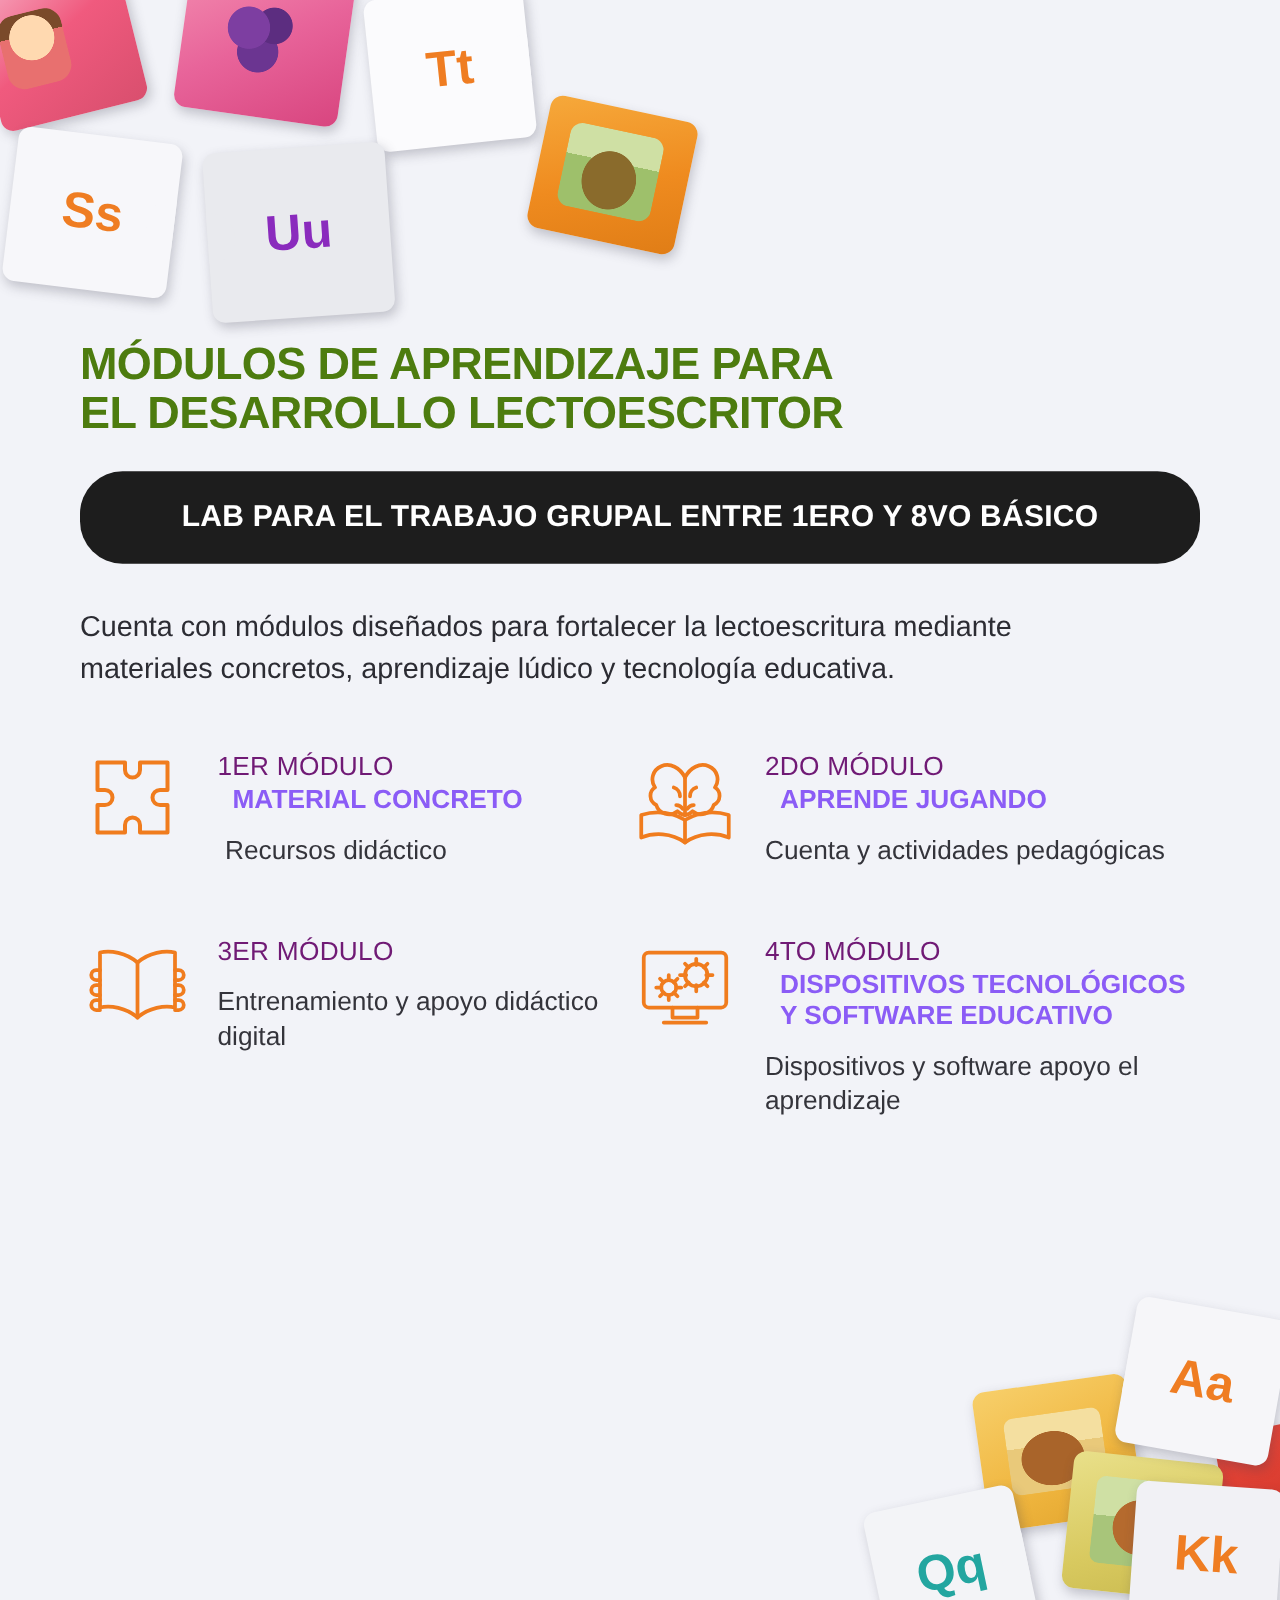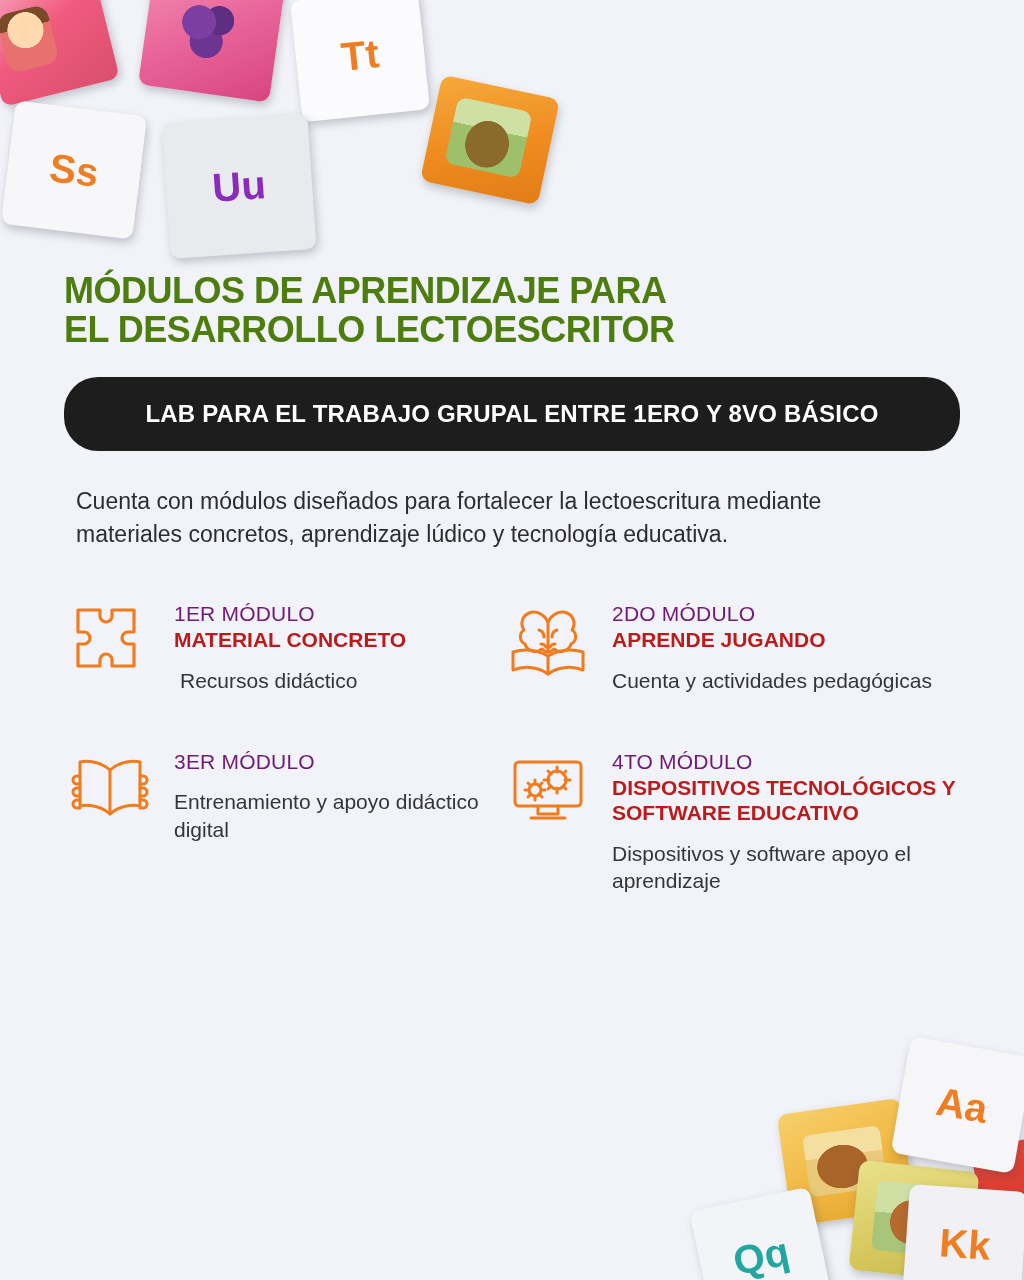--- a/index.html
+++ b/index.html
@@ -201,21 +201,21 @@
     align-items: center;
     justify-content: center;
     font-size: 24px;
     font-weight: 800;
     letter-spacing: 0.2px;
     text-transform: uppercase;
     padding: 0 20px;
   }
 
   .intro {
-    margin: 34px 0 0 12px;
+    margin: 34px 0 0 0;
     color: #2c2c33;
     font-size: 23px;
     line-height: 1.42;
     max-width: 830px;
   }
 
   .modules {
     margin-top: 48px;
     display: grid;
     grid-template-columns: 430px 1fr;
@@ -240,24 +240,25 @@
   .module-text { padding-top: 4px; }
   .module-kicker {
     font-size: 21px;
     color: #701a75;
     letter-spacing: .2px;
     text-transform: uppercase;
   }
   .module-name {
     font-size: 21px;
     font-weight: 800;
-    color: #b91c1c;
+    color: #8b5cf6;
     text-transform: uppercase;
     line-height: 1.18;
     margin-top: 2px;
+    margin-left: 12px;
   }
   .module-desc {
     margin-top: 14px;
     font-size: 21px;
     color: #34343b;
     line-height: 1.3;
   }
   .module-desc.indent { padding-left: 6px; }
 </style>
 </head>

